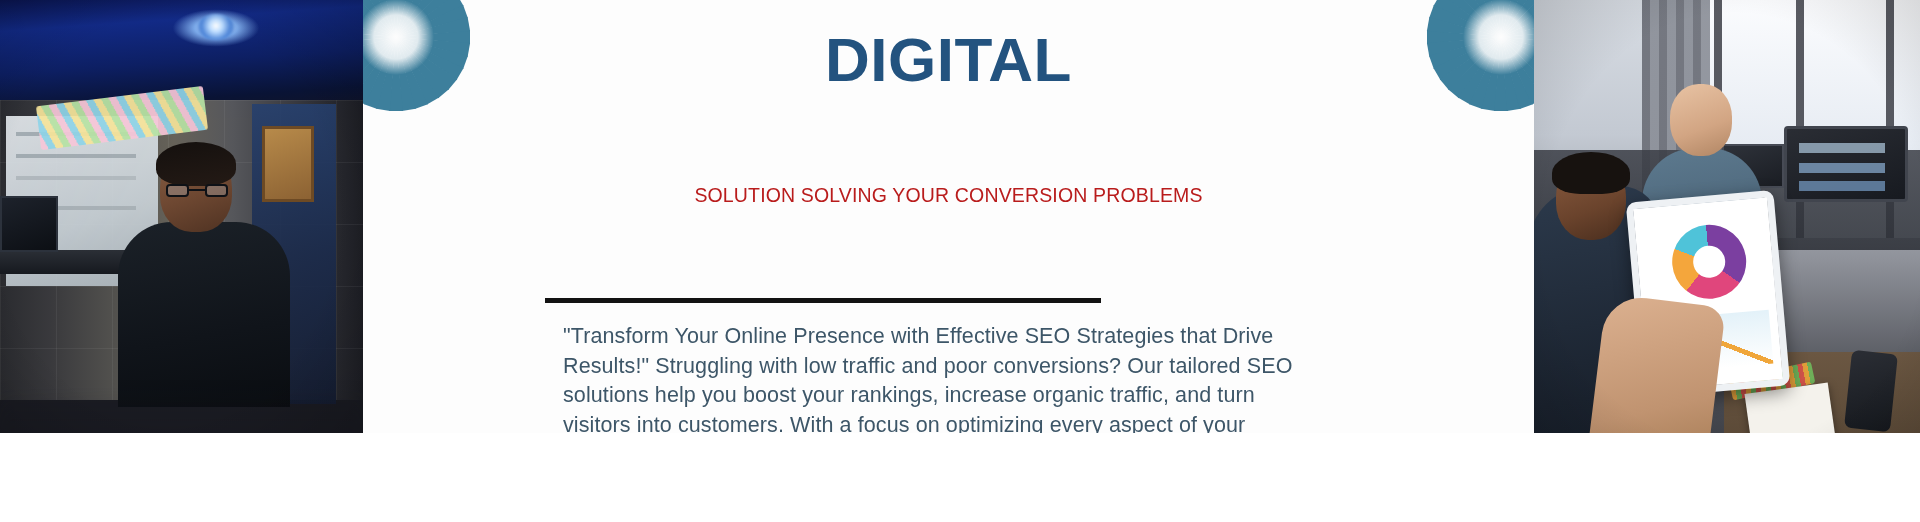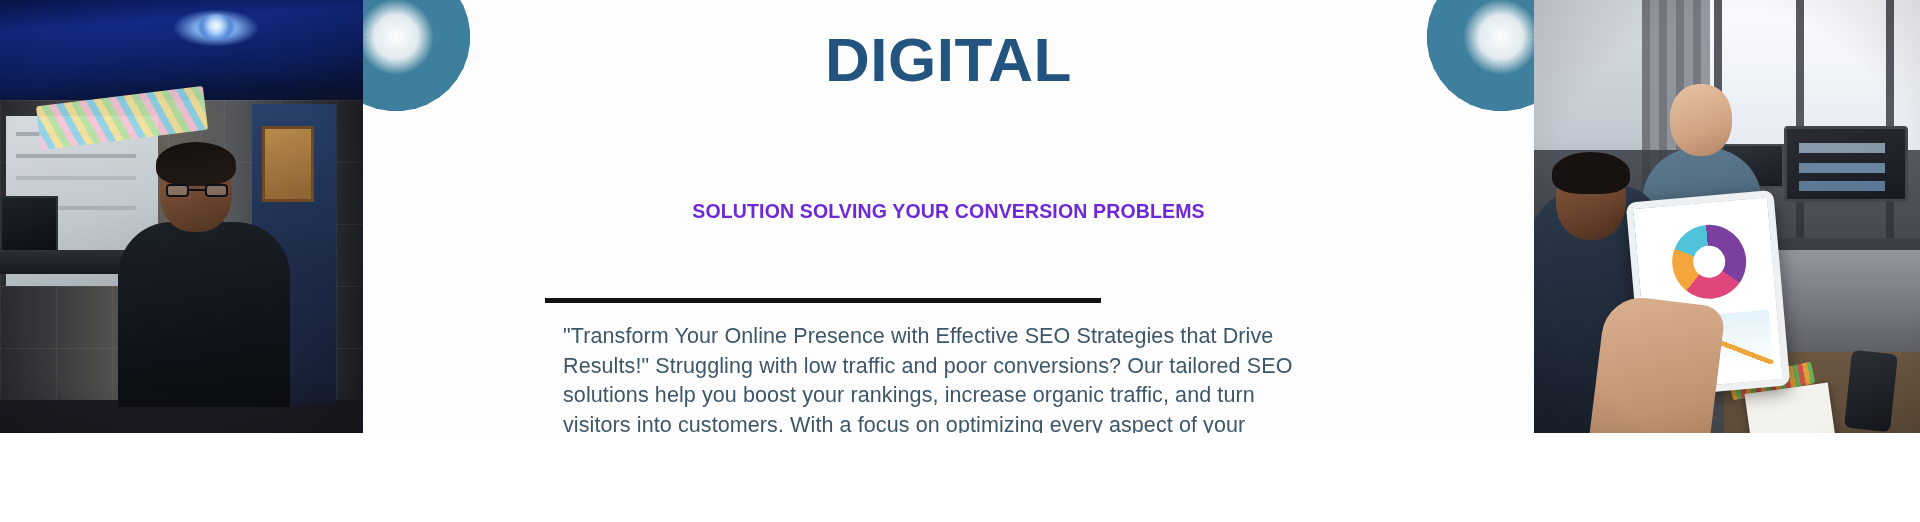--- a/index.html
+++ b/index.html
@@ -135,22 +135,22 @@
   .sunburst.right { right:-42px; top:-38px; transform:scaleX(-1); }
 
   .title-wrap {
     position:absolute; left:0; top:22px; width:1171px; text-align:center;
   }
   .title {
     color:#23537f; font-weight:800; font-size:62px; line-height:76px;
     letter-spacing:.5px;
   }
   .subtitle {
-    position:absolute; left:0; top:200px; width:1171px; text-align:center;
-    color:#6d28d9; font-weight:700; font-size:19.5px; letter-spacing:.15px;
+    position:absolute; left:0; top:184px; width:1171px; text-align:center;
+    color:#b91c1c; font-weight:400; font-size:19.5px; letter-spacing:.15px;
   }
   .divider {
     position:absolute; left:182px; top:298px; width:556px; height:5px;
     background:#121212;
   }
   .body-copy {
     position:absolute; left:200px; top:322px; width:765px;
     color:#3d5668; font-size:21.5px; line-height:29.6px; font-weight:400;
     letter-spacing:.1px;
   }

